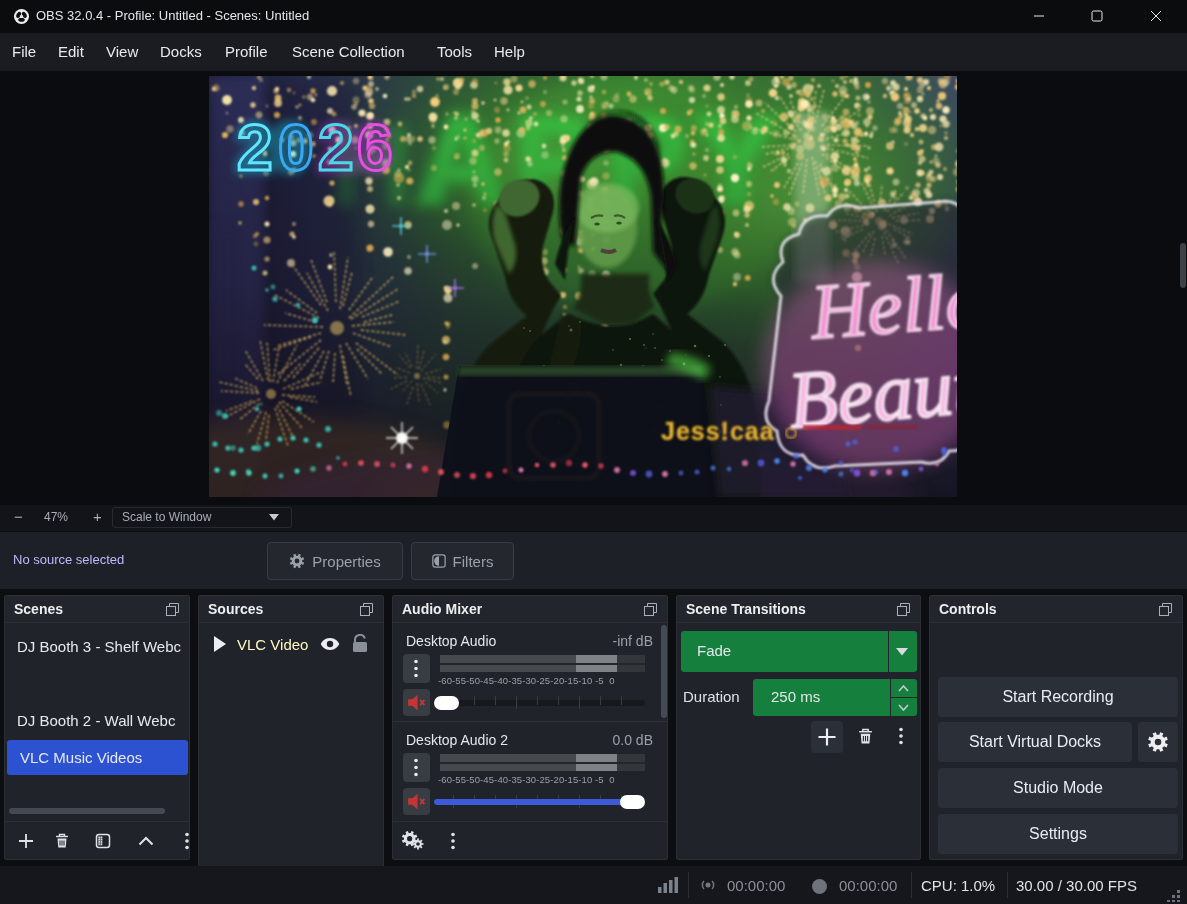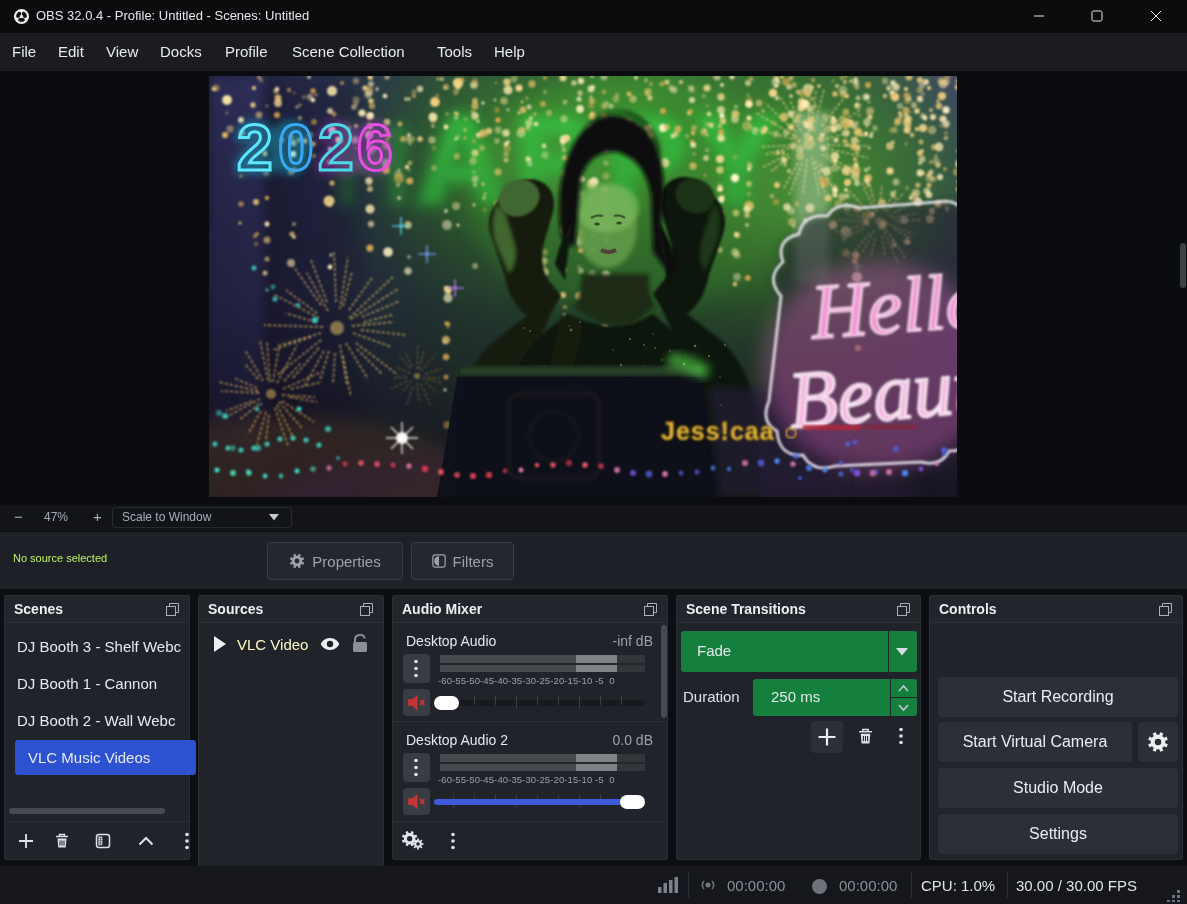--- a/index.html
+++ b/index.html
@@ -21,21 +21,21 @@
 #preview { left:0; top:71px; width:1187px; height:434px; background:#0b0c0f; }
 #video { left:209px; top:5px; width:748px; height:421px; background:#151322; overflow:hidden; }
 #pvscroll { left:1180px; top:172px; width:6px; height:45px; background:#3d4148; border-radius:3px; }
 
 
 #zoombar { left:0; top:505px; width:1187px; height:26px; background:#121419; color:#a9aeb6; font-size:12px; }
 #zoombar .zi { position:absolute; top:5px; }
 
 
 #srctoolbar { left:0; top:531px; width:1187px; height:58px; background:#1d2026; border-top:1px solid #0b0c0e; }
-#srctoolbar .nosel { position:absolute; left:13px; top:20px; font-size:11px; color:#bef264; }
+#srctoolbar .nosel { position:absolute; left:13px; top:20px; font-size:13px; color:#c4b5fd; }
 .tbbtn { position:absolute; top:10px; height:38px; background:#24282e; border:1px solid #383d45; border-radius:4px; color:#9ba1ab; font-size:15px; display:flex; align-items:center; justify-content:center; gap:7px; }
 
 
 .dock { position:absolute; background:#20232a; border:1px solid #2b2f36; border-radius:2px; }
 .dock .hdr { position:absolute; left:0; top:0; right:0; height:27px; background:#22252c; border-bottom:1px solid #2b2f36; }
 .dock .hdr .htxt { position:absolute; left:9px; top:5px; font-size:14px; font-weight:bold; color:#eceef1; }
 .dock .hdr svg.pop { position:absolute; right:10px; top:7px; }
 .dock .foot { position:absolute; left:0; bottom:0; right:0; height:38px; border-top:1px solid #2b2f36; }
 
 .scitem { position:absolute; left:0; width:100%; height:37px; font-size:15px; color:#e6e9ed; }
@@ -1392,27 +1392,24 @@
   <div class="hdr">
       <div class="htxt">Scenes</div>
       <svg class="pop" width="13" height="13" viewBox="0 0 13 13">
         <rect x="0.5" y="3.5" width="9" height="9" fill="none" stroke="#aab0b8"></rect>
         <path d="M3.5 3.5 v-3 h9 v9 h-3" fill="none" stroke="#aab0b8"></path>
       </svg>
     </div>
   <div class="scitem" style="top:33px">
       <span>DJ Booth 3 - Shelf Webc</span>
     </div>
-  <div class="scitem" style="top:70px">
-      <span>DJ Booth 1 - Cannon</span>
-    </div>
   <div class="scitem" style="top:107px">
       <span>DJ Booth 2 - Wall Webc</span>
     </div>
-  <div class="scitem sel" style="top:144px;left:10px;width:181px;height:35px">
+  <div class="scitem sel" style="top:144px;left:2px;width:181px;height:35px">
       <span style="left:13px">VLC Music Videos</span>
     </div>
   <div class="abs" style="left:4px;top:212px;width:156px;height:6px;background:#454a52;border-radius:3px"></div>
   <div class="foot">
 <svg style="position:absolute;left:13px;top:11px" width="16" height="16" viewBox="0 0 16 16">
         <path d="M8 1 v14 M1 8 h14" stroke="#dfe3e8" stroke-width="1.8"></path>
       </svg>
 <svg style="position:absolute;left:49px;top:11px" width="16" height="16" viewBox="0 0 16 16">
         <path d="M2 3.5 h12" stroke="#dfe3e8" stroke-width="1.4"></path>
         <path d="M5.5 3 v-1.5 h5 V3" stroke="#dfe3e8" stroke-width="1.4" fill="none"></path>
@@ -1626,21 +1623,21 @@
 
 <div class="dock" style="left:929px;top:595px;width:254px;height:265px">
   <div class="hdr">
       <div class="htxt">Controls</div>
       <svg class="pop" width="13" height="13" viewBox="0 0 13 13">
         <rect x="0.5" y="3.5" width="9" height="9" fill="none" stroke="#aab0b8"></rect>
         <path d="M3.5 3.5 v-3 h9 v9 h-3" fill="none" stroke="#aab0b8"></path>
       </svg>
     </div>
   <div class="cbtn" style="top:81px">Start Recording</div>
-  <div class="cbtn" style="top:126px;width:194px">Start Virtual Camera</div>
+  <div class="cbtn" style="top:126px;width:194px">Start Virtual Docks</div>
   <div class="abs" style="left:208px;top:126px;width:40px;height:40px;background:#2b2f38;border-radius:4px">
       <svg style="position:absolute;left:9px;top:9px" width="22" height="22" viewBox="0 0 24 24">
         <path d="M19.9 13.4 L22.7 14.4 L21.3 17.9 L18.6 16.6 L16.6 18.6 L17.9 21.3 L14.4 22.7 L13.4 19.9 L10.6 19.9 L9.6 22.7 L6.1 21.3 L7.4 18.6 L5.4 16.6 L2.7 17.9 L1.3 14.4 L4.1 13.4 L4.1 10.6 L1.3 9.6 L2.7 6.1 L5.4 7.4 L7.4 5.4 L6.1 2.7 L9.6 1.3 L10.6 4.1 L13.4 4.1 L14.4 1.3 L17.9 2.7 L16.6 5.4 L18.6 7.4 L21.3 6.1 L22.7 9.6 L19.9 10.6 Z M12 8.4 a3.6 3.6 0 1 0 0 7.2 a3.6 3.6 0 1 0 0-7.2 Z" fill="#eceef2" fill-rule="evenodd"></path>
       </svg>
     </div>
   <div class="cbtn" style="top:172px">Studio Mode</div>
   <div class="cbtn" style="top:218px">Settings</div>
 </div>
 
 <div id="statusbar" class="abs">

